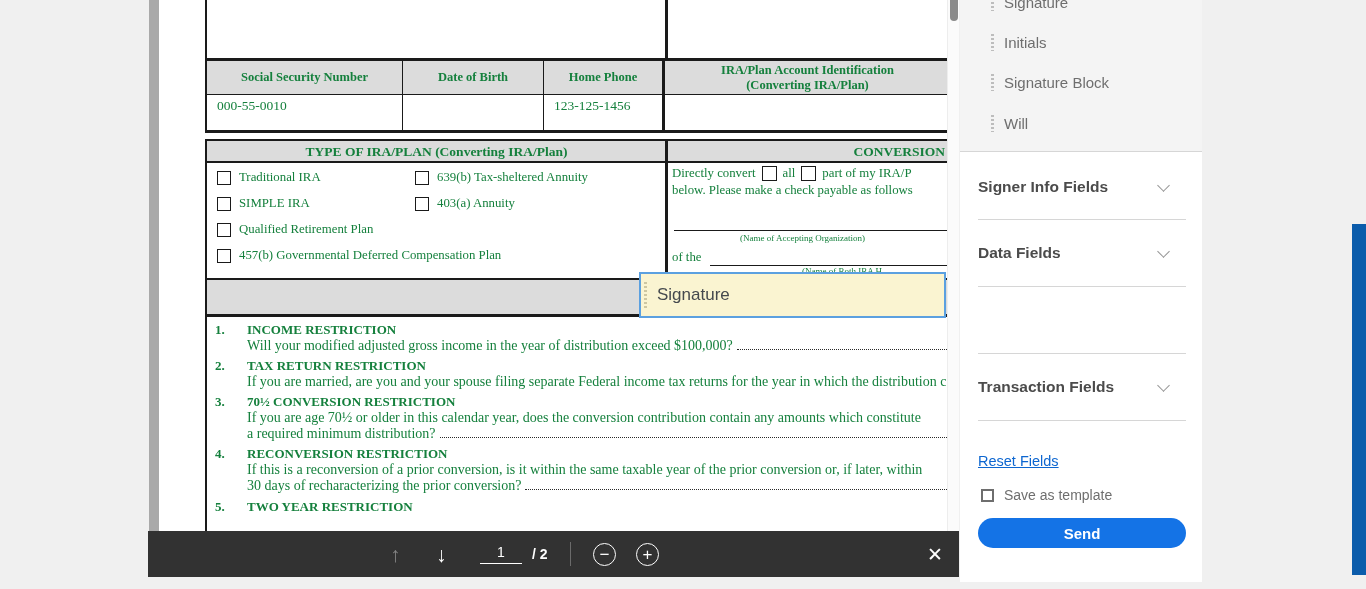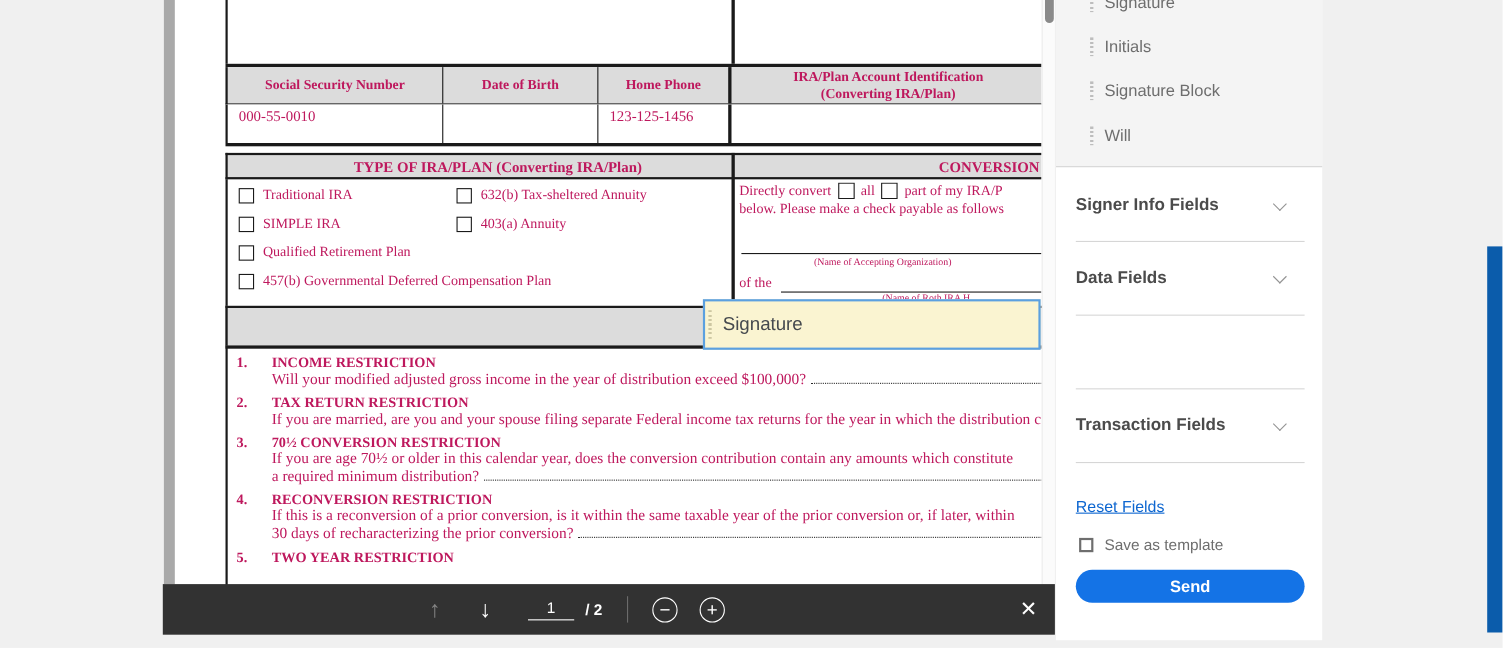--- a/index.html
+++ b/index.html
@@ -2,21 +2,21 @@
 <html><head>
 <meta charset="utf-8">
 <style>
   * { margin:0; padding:0; box-sizing:border-box; }
   html,body { width:1366px; height:589px; overflow:hidden; }
   body { background:#f0f0f0; font-family:"Liberation Sans", sans-serif; position:relative; }
 
   
   .viewer-edge { position:absolute; left:149px; top:0; width:10px; height:531px; background:#a9a9a9; }
   .page { position:absolute; left:159px; top:0; width:788px; height:537px; background:#ffffff; overflow:hidden;
-          font-family:"Liberation Serif", serif; color:#be185d; }
+          font-family:"Liberation Serif", serif; color:#15803d; }
 
   .abs { position:absolute; }
   .thickb { background:#1a1a1a; }
   .grayrow { background:#dcdcdc; }
   .hdr-cell { font-weight:bold; font-size:12.5px; text-align:center; display:flex; align-items:center; justify-content:center; line-height:1.2; }
   .val-cell { font-size:13.5px; padding:3px 0 0 10px; }
 
   .sec-title { font-weight:bold; font-size:13.5px; text-align:center; }
 
   .doc-check { display:inline-block; width:14px; height:14px; border:1.6px solid #1a1a1a; background:#fff; vertical-align:middle; flex:none; }
@@ -106,21 +106,21 @@
 
   <div class="abs" style="left:46px; top:95px; width:742px; height:35px; border-left:2px solid #1a1a1a; background:#fff;">
     <div class="val-cell abs" style="left:0; top:0; width:196px; height:35px; border-right:1px solid #1a1a1a;">000-55-0010</div>
     <div class="val-cell abs" style="left:196px; top:0; width:141px; height:35px; border-right:1px solid #1a1a1a;"></div>
     <div class="val-cell abs" style="left:337px; top:0; width:121px; height:35px; border-right:3px solid #1a1a1a;">123-125-1456</div>
     <div class="val-cell abs" style="left:461px; top:0; width:279px; height:35px;"></div>
   </div>
   <div class="abs thickb" style="left:46px; top:130px; width:742px; height:3px;"></div>
 
   <div class="abs grayrow" style="left:46px; top:139px; width:742px; height:24px; border-top:2px solid #1a1a1a; border-bottom:2px solid #1a1a1a; border-left:2px solid #1a1a1a;">
-    <div class="sec-title abs" style="left:16px; top:3px; width:459px;">TYPE OF IRA/PLAN (Converting IRA/Plan)</div>
+    <div class="sec-title abs" style="left:0; top:3px; width:459px;">TYPE OF IRA/PLAN (Converting IRA/Plan)</div>
     <div class="sec-title abs" style="left:461px; top:3px; width:279px; text-align:right; padding-right:2px;">CONVERSION</div>
   </div>
   <div class="abs thickb" style="left:506px; top:139px; width:3px; height:137px;"></div>
   <div class="abs thickb" style="left:46px; top:163px; width:2px; height:374px;"></div>
 
   <div class="abs" style="left:58px; top:170px;">
     <div class="cb-row" style="margin-bottom:11px;">
         <span class="doc-check"></span>
         <span>Traditional IRA</span>
       </div>
@@ -133,21 +133,21 @@
         <span>Qualified Retirement Plan</span>
       </div>
     <div class="cb-row">
         <span class="doc-check"></span>
         <span>457(b) Governmental Deferred Compensation Plan</span>
       </div>
   </div>
   <div class="abs" style="left:256px; top:170px;">
     <div class="cb-row" style="margin-bottom:11px;">
         <span class="doc-check"></span>
-        <span>632(b) Tax-sheltered Annuity</span>
+        <span>639(b) Tax-sheltered Annuity</span>
       </div>
     <div class="cb-row">
         <span class="doc-check"></span>
         <span>403(a) Annuity</span>
       </div>
   </div>
 
   <div class="abs" style="left:513px; top:166px; width:275px; height:106px; overflow:hidden;">
     <div class="cb-row conv-text" style="gap:6px;">
       <span>Directly convert</span>

